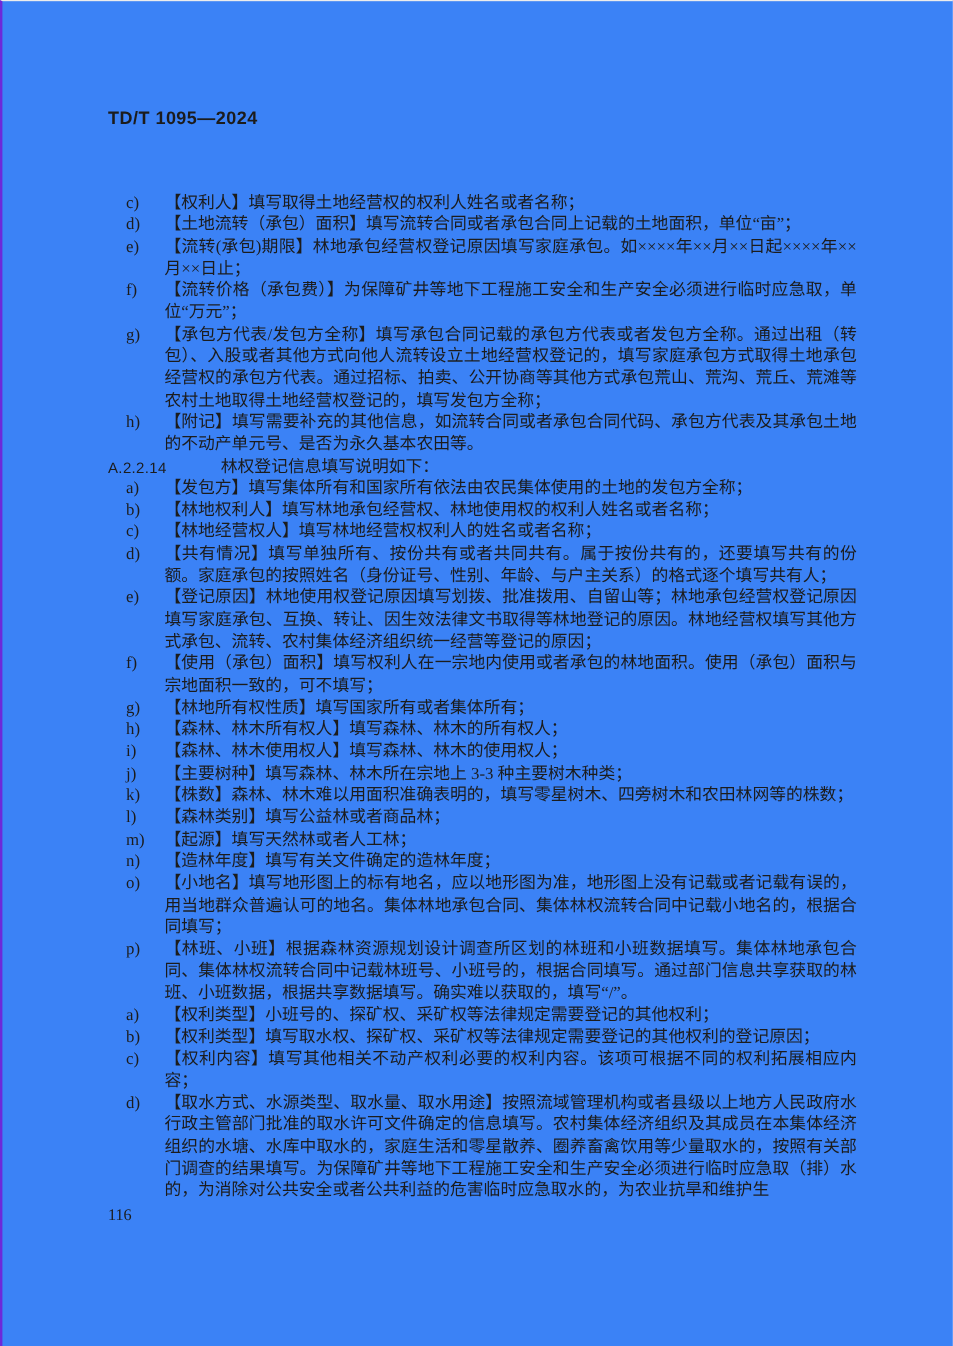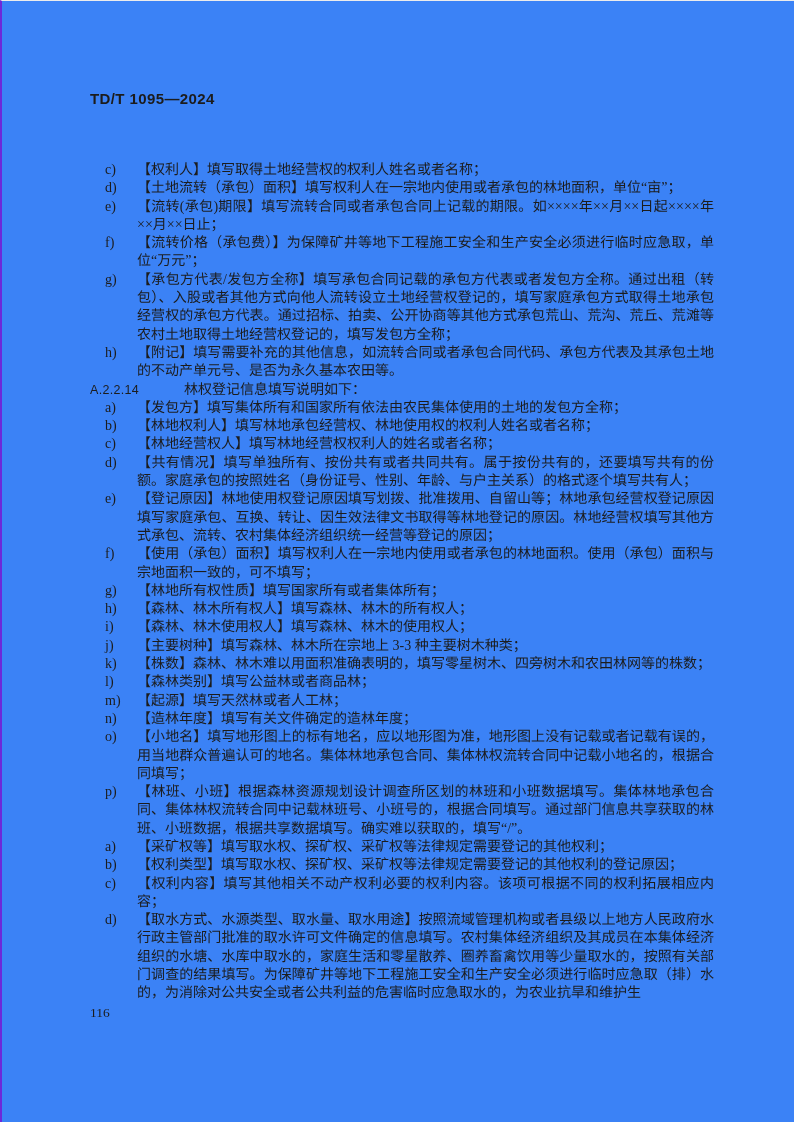--- a/index.html
+++ b/index.html
@@ -94,25 +94,25 @@
 
   <main class="content">
 
     <ol class="clause-list">
       <li>
         <span class="li-label">c)</span>
         <span class="li-text">【权利人】填写取得土地经营权的权利人姓名或者名称；</span>
       </li>
       <li>
         <span class="li-label">d)</span>
-        <span class="li-text">【土地流转（承包）面积】填写权利人在一宗地内使用或者承包的林地面积，单位“亩”；</span>
+        <span class="li-text">【土地流转（承包）面积】填写流转合同或者承包合同上记载的土地面积，单位“亩”；</span>
       </li>
       <li>
         <span class="li-label">e)</span>
-        <span class="li-text">【流转(承包)期限】填写流转合同或者承包合同上记载的期限。如××××年××月××日起××××年××月××日止；</span>
+        <span class="li-text">【流转(承包)期限】林地承包经营权登记原因填写家庭承包。如××××年××月××日起××××年××月××日止；</span>
       </li>
       <li>
         <span class="li-label">f)</span>
         <span class="li-text">【流转价格（承包费）】为保障矿井等地下工程施工安全和生产安全必须进行临时应急取，单位“万元”；</span>
       </li>
       <li>
         <span class="li-label">g)</span>
         <span class="li-text">【承包方代表/发包方全称】填写承包合同记载的承包方代表或者发包方全称。通过出租（转包）、入股或者其他方式向他人流转设立土地经营权登记的，填写家庭承包方式取得土地承包经营权的承包方代表。通过招标、拍卖、公开协商等其他方式承包荒山、荒沟、荒丘、荒滩等农村土地取得土地经营权登记的，填写发包方全称；</span>
       </li>
       <li>
@@ -190,21 +190,21 @@
       <li>
         <span class="li-label">p)</span>
         <span class="li-text">【林班、小班】根据森林资源规划设计调查所区划的林班和小班数据填写。集体林地承包合同、集体林权流转合同中记载林班号、小班号的，根据合同填写。通过部门信息共享获取的林班、小班数据，根据共享数据填写。确实难以获取的，填写“/”。</span>
       </li>
     </ol>
 
 
     <ol class="clause-list">
       <li>
         <span class="li-label">a)</span>
-        <span class="li-text">【采矿权等】填写取水权、探矿权、采矿权等法律规定需要登记的其他权利；</span>
+        <span class="li-text">【权利类型】小班号的、探矿权、采矿权等法律规定需要登记的其他权利；</span>
       </li>
       <li>
         <span class="li-label">b)</span>
         <span class="li-text">【权利类型】填写取水权、探矿权、采矿权等法律规定需要登记的其他权利的登记原因；</span>
       </li>
       <li>
         <span class="li-label">c)</span>
         <span class="li-text">【权利内容】填写其他相关不动产权利必要的权利内容。该项可根据不同的权利拓展相应内容；</span>
       </li>
       <li>

